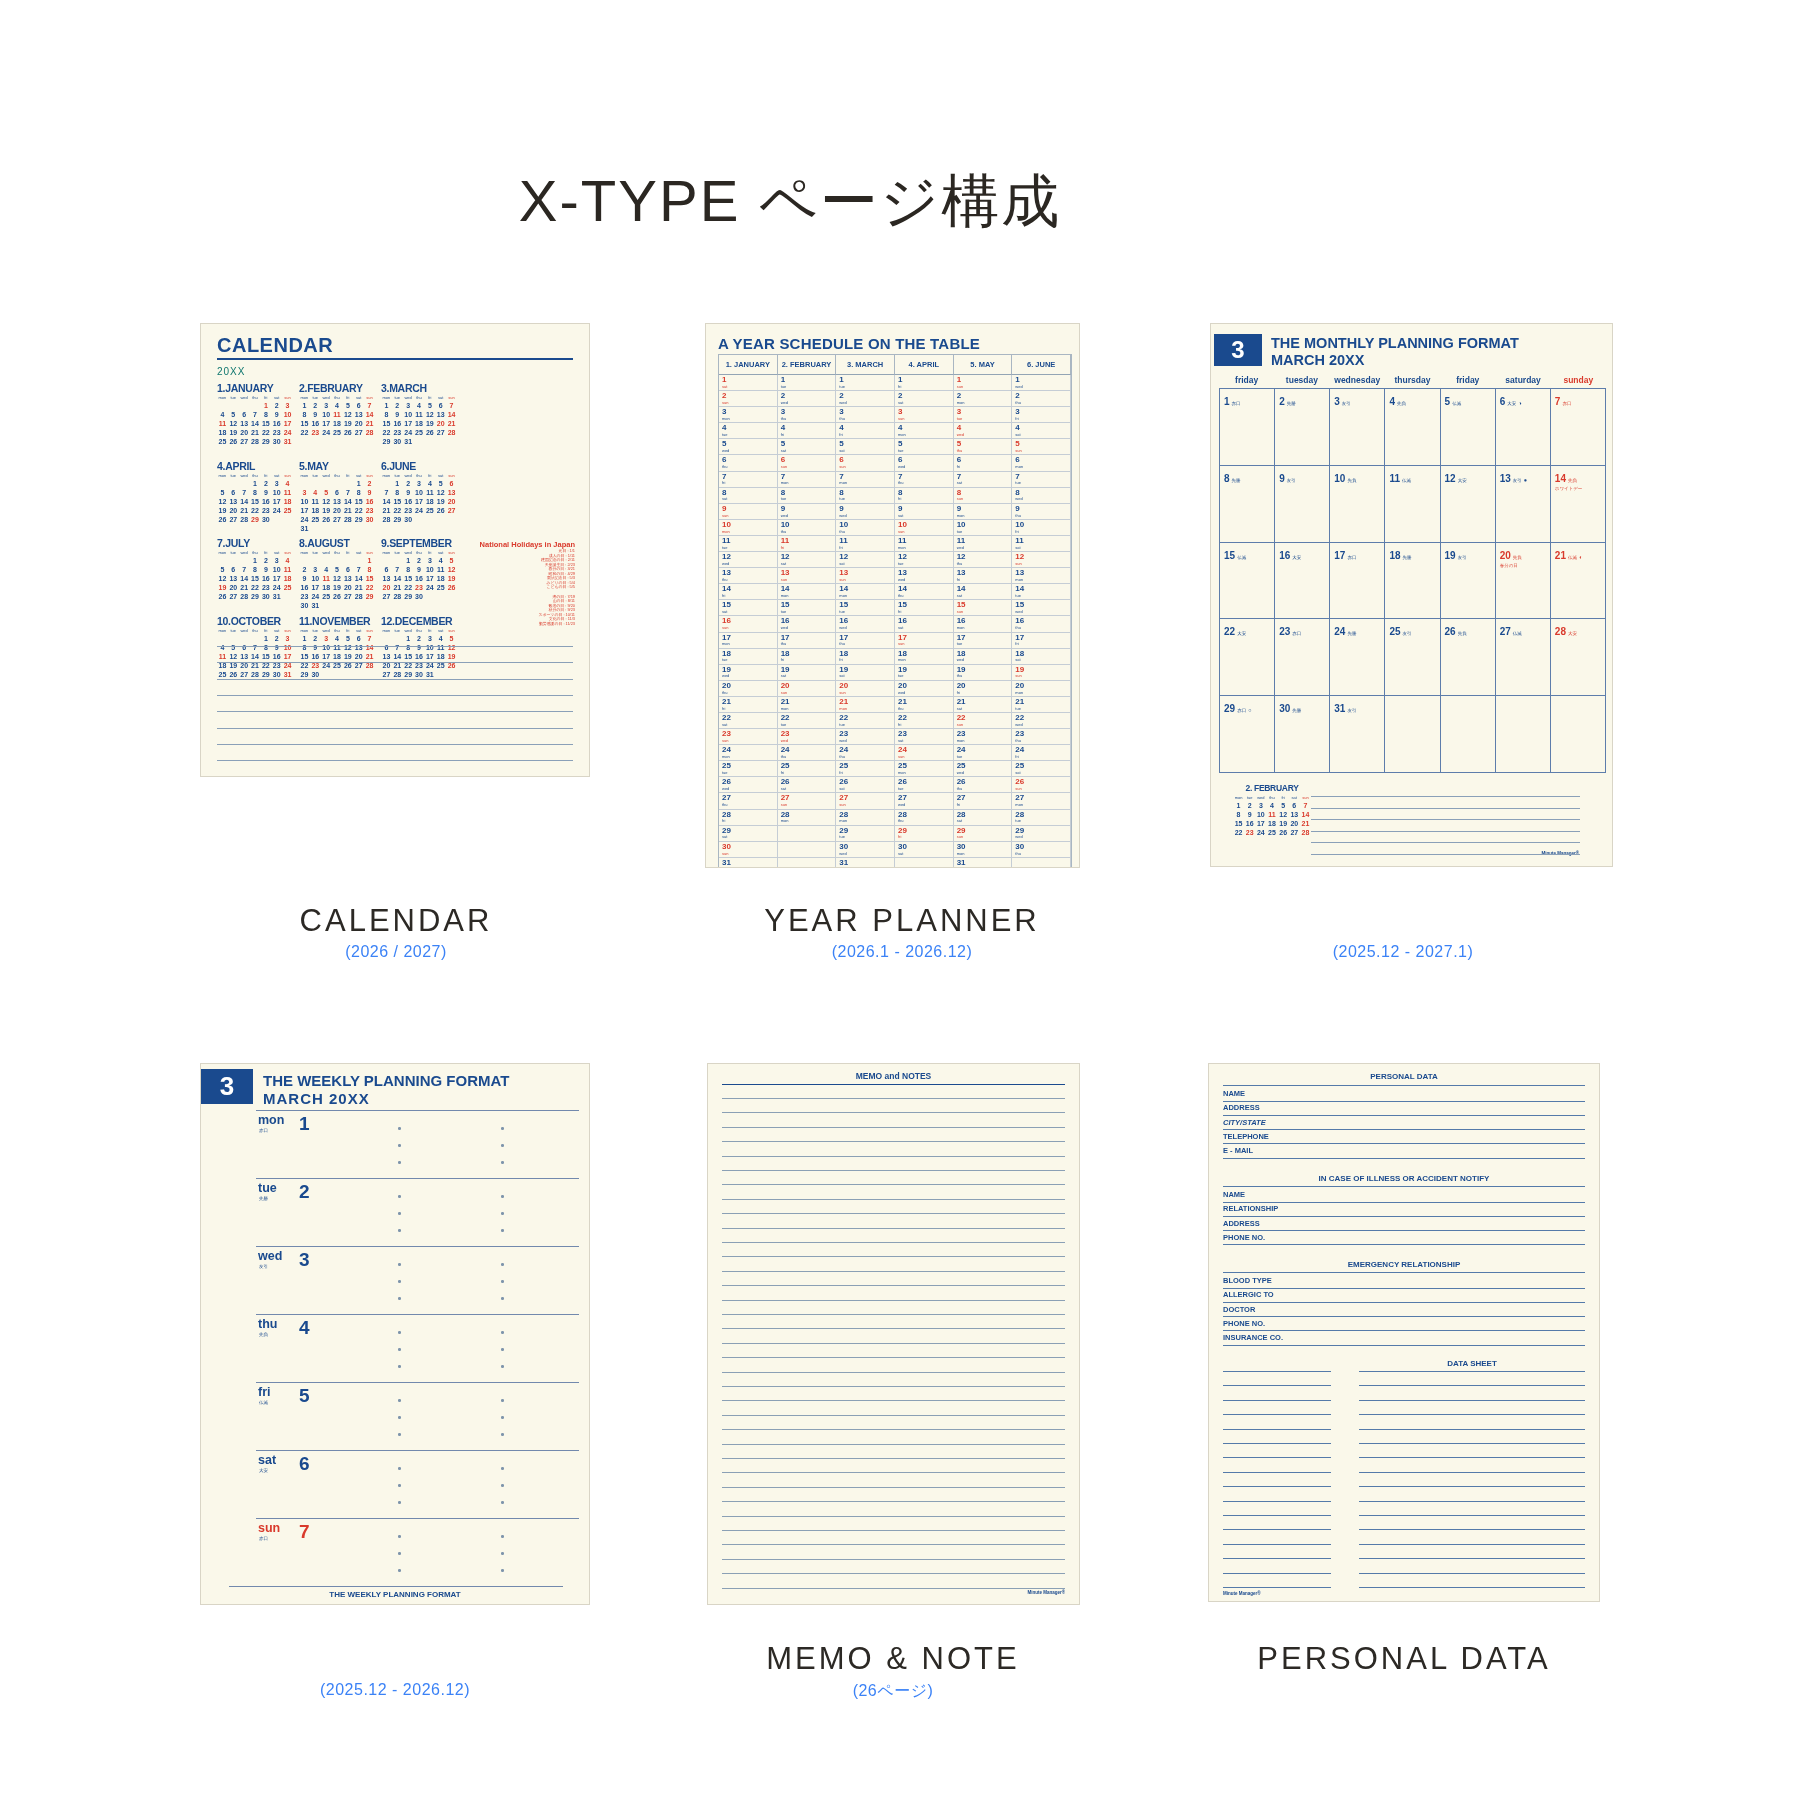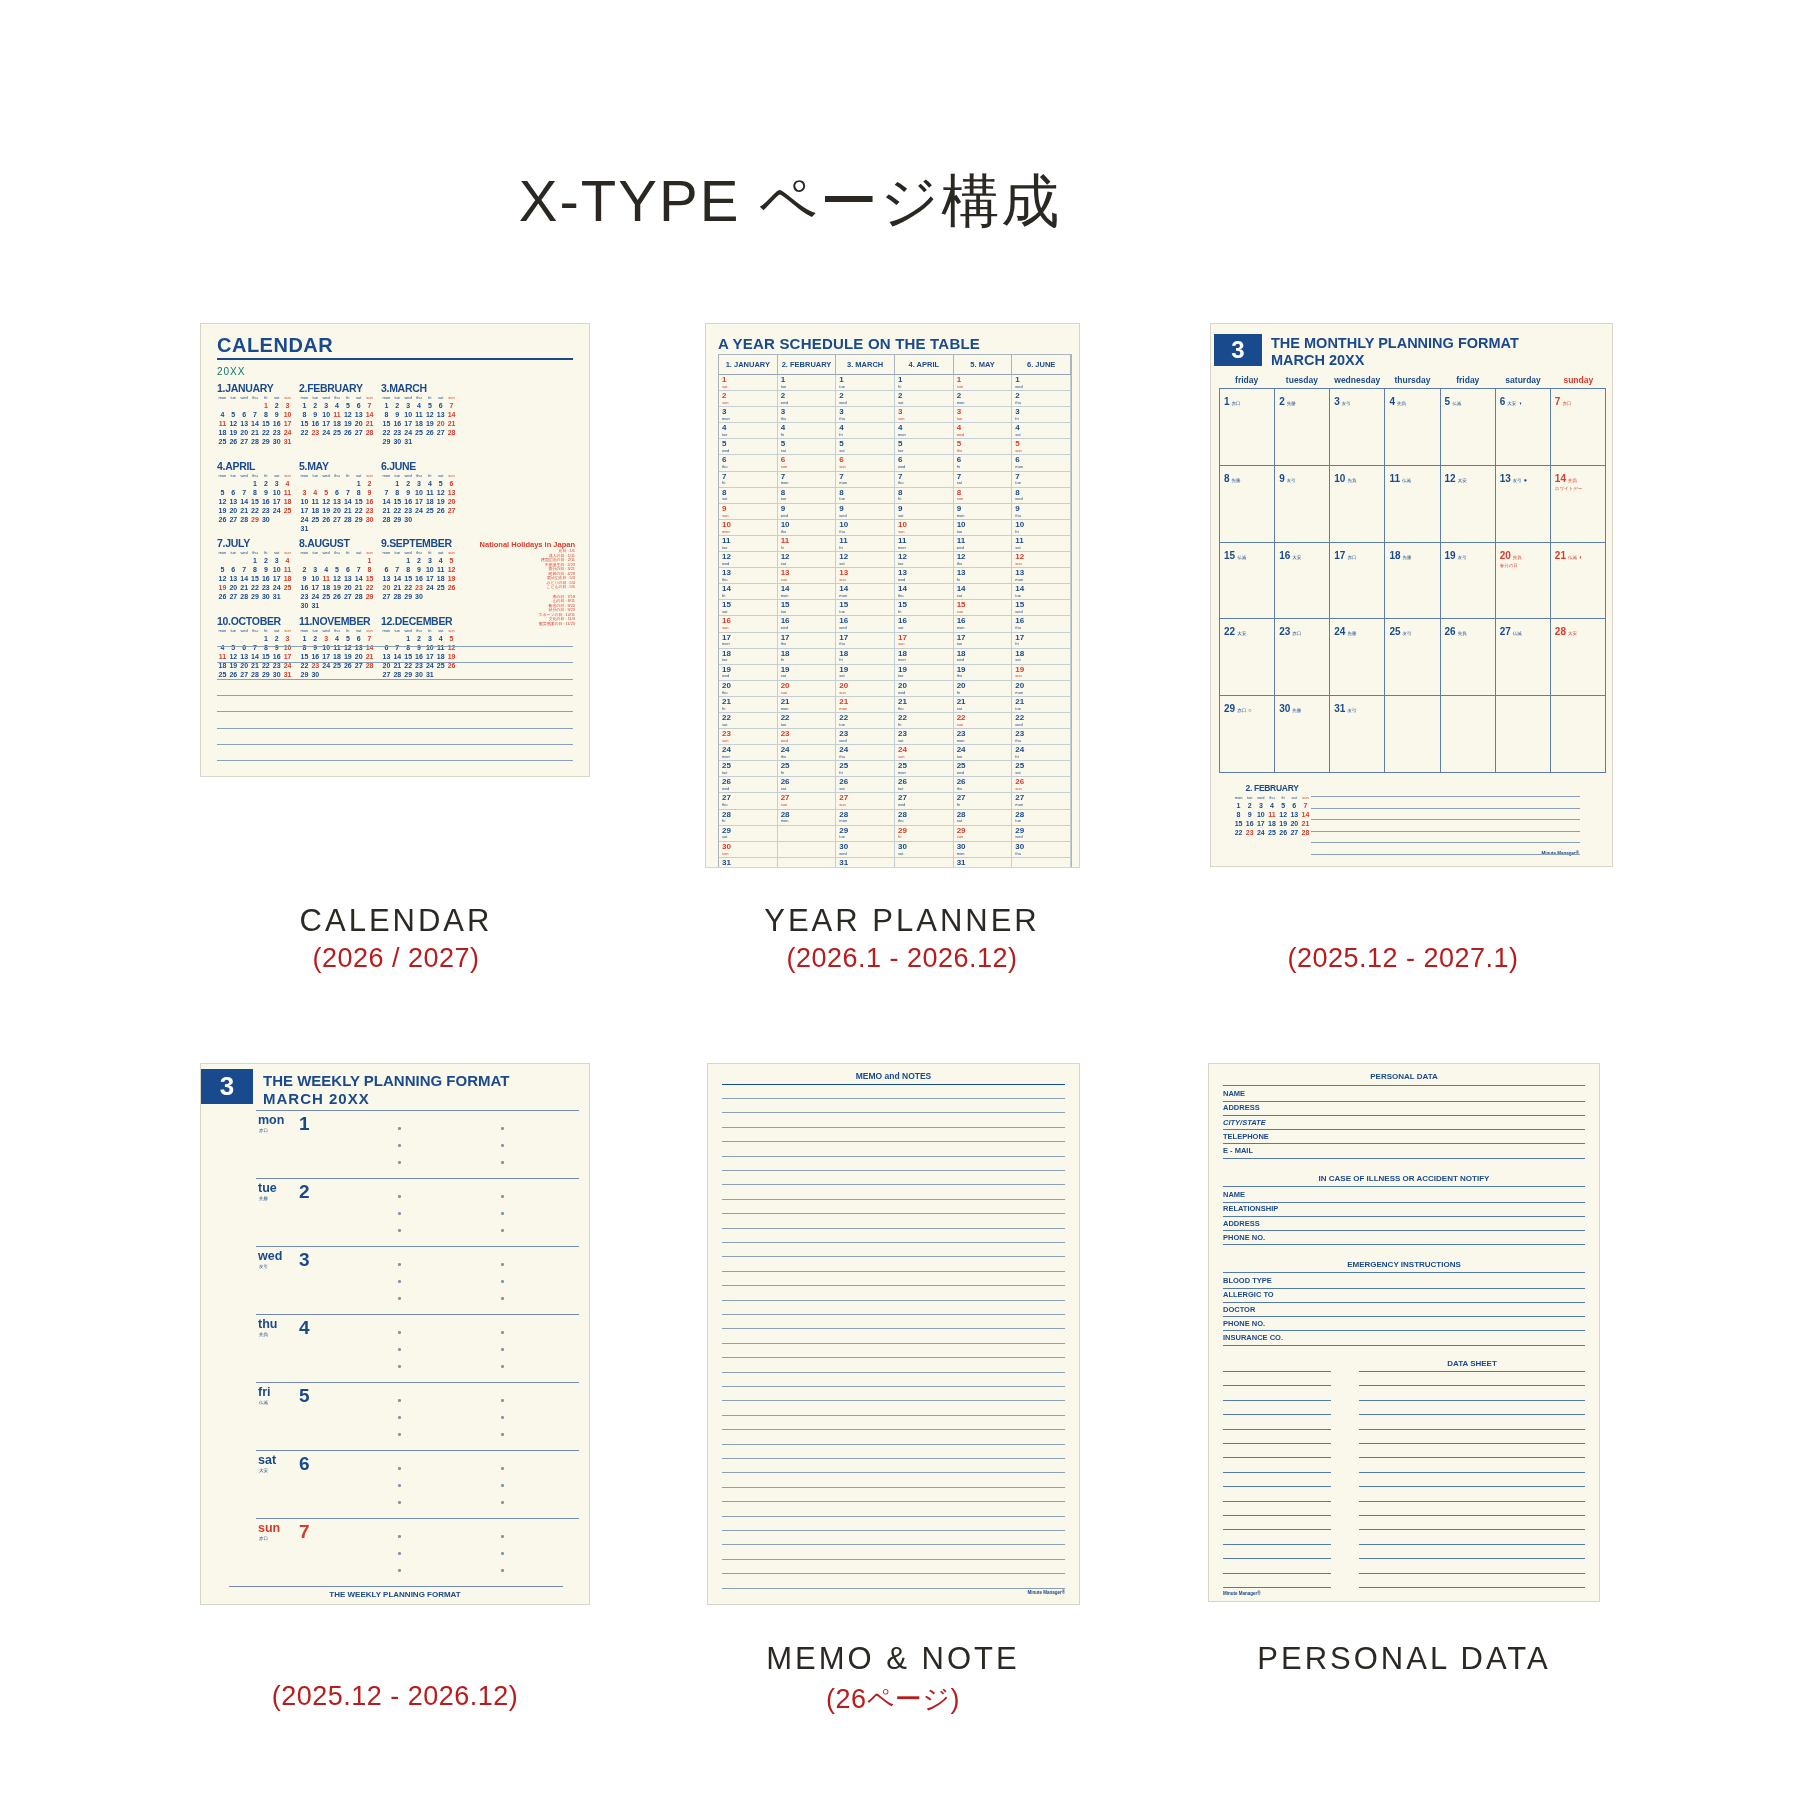--- a/index.html
+++ b/index.html
@@ -3,21 +3,21 @@
 <meta charset="utf-8">
 <style>
   html,body{margin:0;padding:0;background:#fff}
   .page{position:relative;width:1800px;height:1800px;background:#fff;font-family:"Liberation Sans",sans-serif;overflow:hidden}
   .pagetitle{position:absolute;left:0;top:163px;width:1580px;text-align:center;font-size:58px;letter-spacing:2px;color:#2b2722}
   .panel{position:absolute;background:#faf8ea;border:1px solid #d9d5c6;box-sizing:border-box;overflow:hidden}
   .red{color:#d93a2c !important}
   
   .cap{position:absolute;width:400px;text-align:center;font-size:31px;letter-spacing:3px;color:#2c2925;white-space:nowrap}
   .capnote{font-size:23px;letter-spacing:0;margin-left:12px}
-  .capsub{position:absolute;width:400px;text-align:center;font-size:27px;letter-spacing:0.5px;color:#b91c1c}
+  .capsub{position:absolute;width:400px;text-align:center;font-size:16px;letter-spacing:0.5px;color:#3b82f6}
   
   .mini{position:absolute;width:76px}
   .mini .mtitle{font-size:10.5px;line-height:12px;font-weight:bold;color:#1a4a8e;white-space:nowrap;letter-spacing:-0.3px}
   .mini .mgrid{display:grid;grid-template-columns:repeat(7,1fr);margin-top:1px}
   .mini .mgrid div{font-size:7px;line-height:9px;font-weight:bold;color:#1a4a8e;text-align:center}
   .mini .mgrid .mwd{font-size:4px;line-height:6px;font-weight:normal}
   .mini2{width:78px}
   .mini2 .mtitle{font-size:8.5px;text-align:center}
   
   .caltitle{position:absolute;left:16px;top:10px;font-size:20px;font-weight:bold;letter-spacing:0.5px;color:#1a4a8e}
@@ -1642,21 +1642,21 @@
       <div class="phead" style="top: 110px;">IN CASE OF ILLNESS OR ACCIDENT NOTIFY</div>
       <div class="pline" style="top: 122px;"></div>
       <div class="pl" style="top: 126px;">NAME</div>
       <div class="pline" style="top: 137.5px;"></div>
       <div class="pl" style="top: 140.3px;">RELATIONSHIP</div>
       <div class="pline" style="top: 151.8px;"></div>
       <div class="pl" style="top: 154.6px;">ADDRESS</div>
       <div class="pline" style="top: 166.1px;"></div>
       <div class="pl" style="top: 168.9px;">PHONE NO.</div>
       <div class="pline" style="top: 180.4px;"></div>
-      <div class="phead" style="top: 196px;">EMERGENCY INSTRUCTIONS</div>
+      <div class="phead" style="top: 196px;">EMERGENCY RELATIONSHIP</div>
       <div class="pline" style="top: 208px;"></div>
       <div class="pl" style="top: 212px;">BLOOD TYPE</div>
       <div class="pline" style="top: 223.5px;"></div>
       <div class="pl" style="top: 226.3px;">ALLERGIC TO</div>
       <div class="pline" style="top: 237.8px;"></div>
       <div class="pl" style="top: 240.6px;">DOCTOR</div>
       <div class="pline" style="top: 252.1px;"></div>
       <div class="pl" style="top: 254.9px;">PHONE NO.</div>
       <div class="pline" style="top: 266.4px;"></div>
       <div class="pl" style="top: 269.2px; text-align: right;">INSURANCE CO.</div>

